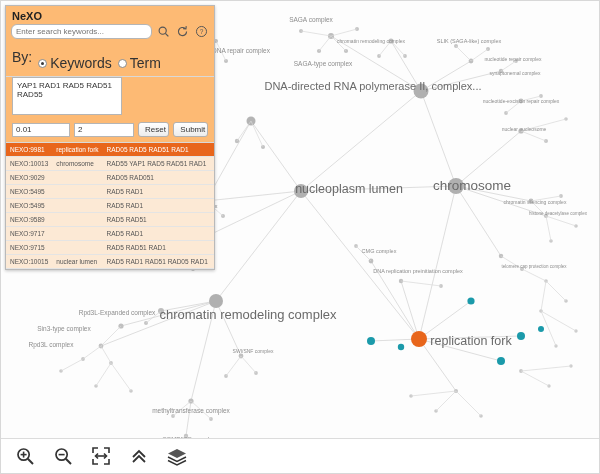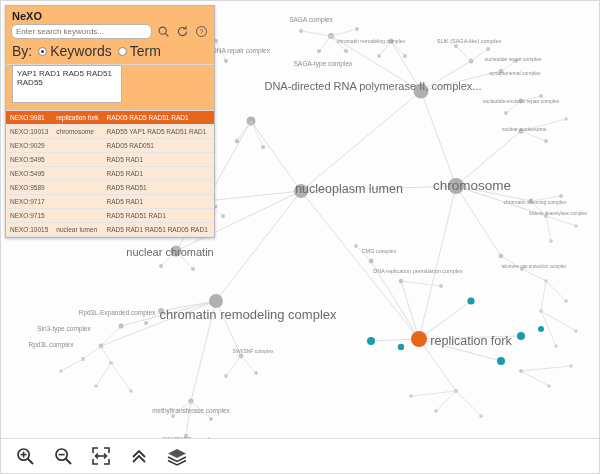--- a/index.html
+++ b/index.html
@@ -88,20 +88,21 @@
     align-items: center;
     gap: 6px;
     padding: 0 6px 5px 6px;
     font-size: 14px;
     color: #333;
   }
   .radio-group {
     display: flex;
     align-items: center;
     gap: 3px;
+    margin-top: 12px;
   }
   .radio {
     width: 9px;
     height: 9px;
     border-radius: 50%;
     border: 1px solid #8a8a8a;
     background: #fff;
     display: inline-block;
     position: relative;
     box-sizing: border-box;
@@ -435,20 +436,26 @@
       <span class="radio-group">
         <span class="radio"></span>
         <span>Term</span>
       </span>
     </div>
 
     <div class="sep"></div>
 
     <textarea id="term-box" style="">YAP1 RAD1 RAD5 RAD51 RAD55</textarea>
 
+    <div class="param-row">
+      <input class="param-input" type="text" value="0.01" style="">
+      <input class="param-input wide" type="text" value="2" style="">
+      <button class="btn">Reset</button>
+      <button class="btn">Submit</button>
+    </div>
 
     <div id="results">
       <table class="res">
         <tbody id="results-body">
             <tr class="hl">
               <td class="c0">NEXO:9981</td>
               <td class="c1">replication fork</td>
               <td class="c2">RAD05 RAD5 RAD51 RAD1</td>
               <td class="c3">1.789e-5</td>
             </tr>

